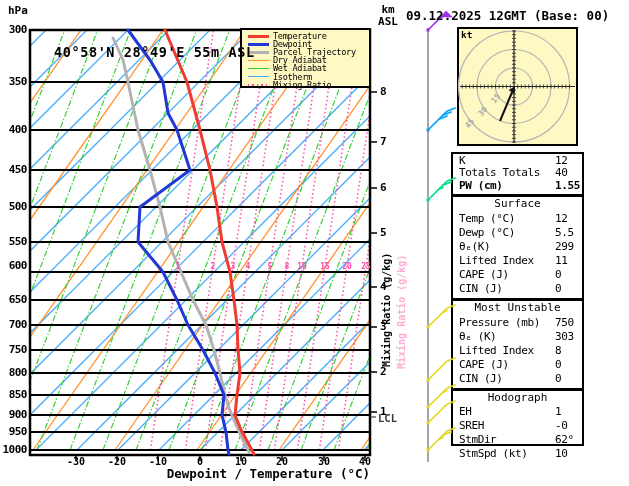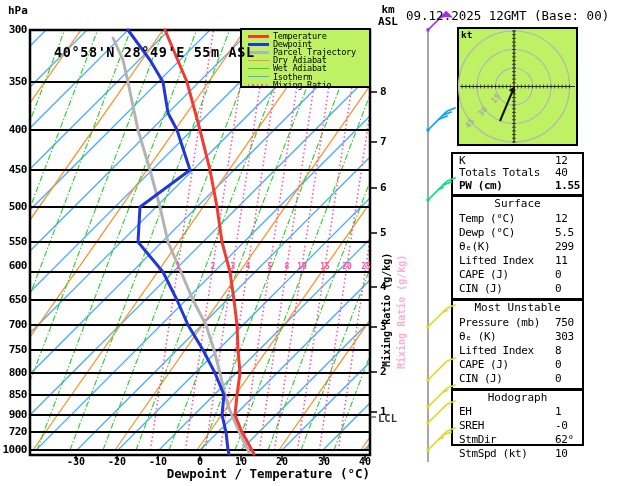--- a/index.html
+++ b/index.html
@@ -2,27 +2,27 @@
 <html><head>
 <meta charset="utf-8">
 <style>
   html,body{margin:0;padding:0;background:#fff;}
   *{box-sizing:border-box;}
   #stage{position:relative;width:629px;height:486px;background:#fff;overflow:hidden;
          font-family:"DejaVu Sans Mono","Liberation Mono",monospace;color:#000;}
   svg{position:absolute;left:0;top:0;}
   #grid-svg{z-index:1;}
   #top-svg{z-index:3;}
-  .whitebox{position:absolute;background:#bef264;border:2px solid #000;z-index:2;}
+  .whitebox{position:absolute;background:#fef9c3;border:2px solid #000;z-index:2;}
   .t{position:absolute;z-index:4;white-space:nowrap;}
   .hpa{left:8px;top:4px;font-size:11px;font-weight:700;}
   .title{left:54px;top:7px;font-size:13.5px;font-weight:700;letter-spacing:.6px;margin-top:37px;}
   .km1{left:372px;top:3px;width:32px;text-align:center;font-size:11px;font-weight:700;}
   .km2{left:372px;top:15px;width:32px;text-align:center;font-size:11px;font-weight:700;}
-  .date{left:406px;top:8px;font-size:12.5px;font-weight:400;}
+  .date{left:406px;top:8px;font-size:12.5px;font-weight:700;}
   .xtitle{left:30px;top:466px;width:340px;text-align:right;font-size:12.5px;font-weight:700;}
   .mixlabel{left:381px;top:237px;height:130px;font-size:10px;font-weight:700;
             writing-mode:vertical-rl;transform:rotate(180deg);}
   .mixghost{left:396px;top:239px;height:130px;font-size:10px;font-weight:700;color:#ffadd2;
             writing-mode:vertical-rl;transform:rotate(180deg);}
   .lcl{left:378px;top:412px;font-size:10.5px;font-weight:700;color:#3a3a3a;}
   .kt{left:461px;top:29px;font-size:9.5px;font-weight:700;}
   .footer{left:440px;top:468px;width:189px;text-align:center;font-size:12.5px;font-weight:700;
           text-shadow:4px 1px 0 #d9d9d9;}
   .ptick{position:absolute;z-index:4;width:27px;text-align:right;font-size:11px;font-weight:700;letter-spacing:-.5px;}
@@ -198,21 +198,21 @@
     <div class="ptick" style="left: 0px; top: 163px;">450</div>
     <div class="ptick" style="left: 0px; top: 200px;">500</div>
     <div class="ptick" style="left: 0px; top: 235px;">550</div>
     <div class="ptick" style="left: 0px; top: 259px;">600</div>
     <div class="ptick" style="left: 0px; top: 293px;">650</div>
     <div class="ptick" style="left: 0px; top: 318px;">700</div>
     <div class="ptick" style="left: 0px; top: 343px;">750</div>
     <div class="ptick" style="left: 0px; top: 366px;">800</div>
     <div class="ptick" style="left: 0px; top: 388px;">850</div>
     <div class="ptick" style="left: 0px; top: 408px;">900</div>
-    <div class="ptick" style="left: 0px; top: 425px;">720</div>
+    <div class="ptick" style="left: 0px; top: 425px;">950</div>
     <div class="ptick" style="left: 0px; top: 443px;">1000</div>
     <div class="kmtick" style="left: 380px; top: 85px;">8</div>
     <div class="kmtick" style="left: 380px; top: 135px;">7</div>
     <div class="kmtick" style="left: 380px; top: 181px;">6</div>
     <div class="kmtick" style="left: 380px; top: 226px;">5</div>
     <div class="kmtick" style="left: 380px; top: 280px;">4</div>
     <div class="kmtick" style="left: 380px; top: 320px;">3</div>
     <div class="kmtick" style="left: 380px; top: 365px;">2</div>
     <div class="kmtick" style="left: 380px; top: 405px;">1</div>
     <div class="xtick" style="left: 56px; top: 456px;">-30</div>

